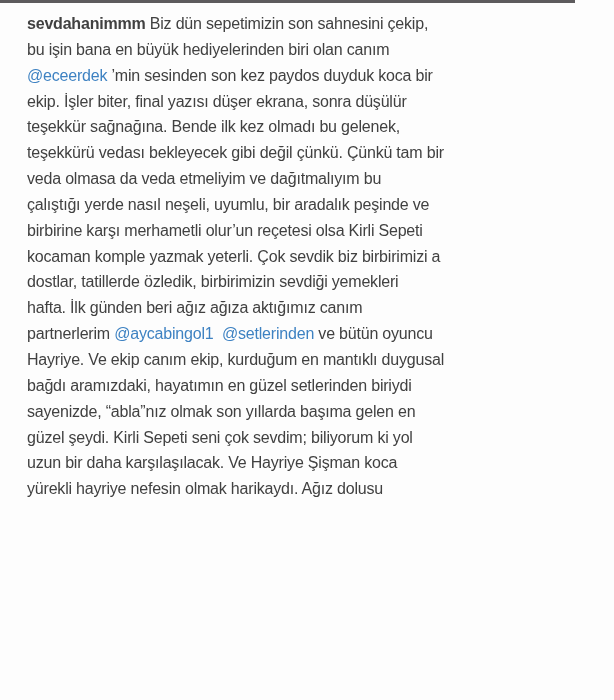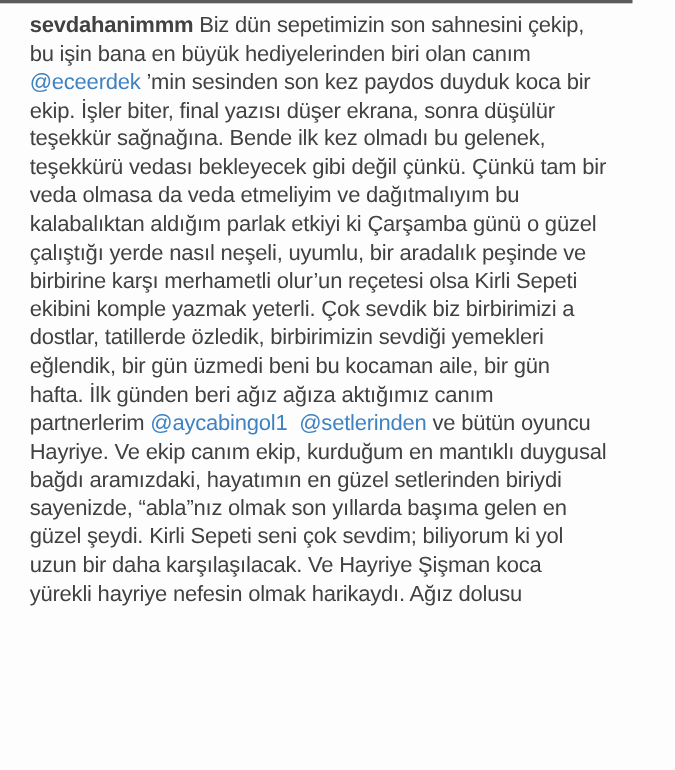--- a/index.html
+++ b/index.html
@@ -20,21 +20,21 @@
     top: 0;
     width: 575px;
     height: 3px;
     background: #5d5b5d;
   }
   .caption {
     position: absolute;
     left: 27px;
     top: 11px;
     width: 580px;
-    font-size: 20px;
+    font-size: 16px;
     line-height: 25.85px;
     letter-spacing: -0.2px;
     color: var(--text-color, #414141);
   }
   .line {
     white-space: pre;
   }
   .author {
     font-weight: 700;
     color: var(--text-color, #414141);
@@ -49,26 +49,24 @@
 <div class="page">
   <div class="top-strip" style="background: rgb(93, 91, 93);"></div>
   <div class="caption" id="caption">
       <div class="line"><span class="author">sevdahanimmm</span><span> Biz dün sepetimizin son sahnesini çekip,</span></div>
       <div class="line"><span>bu işin bana en büyük hediyelerinden biri olan canım</span></div>
       <div class="line"><span class="mention">@eceerdek</span><span> ’min sesinden son kez paydos duyduk koca bir</span></div>
       <div class="line"><span>ekip. İşler biter, final yazısı düşer ekrana, sonra düşülür</span></div>
       <div class="line"><span>teşekkür sağnağına. Bende ilk kez olmadı bu gelenek,</span></div>
       <div class="line"><span>teşekkürü vedası bekleyecek gibi değil çünkü. Çünkü tam bir</span></div>
       <div class="line"><span>veda olmasa da veda etmeliyim ve dağıtmalıyım bu</span></div>
-      <div class="line"><span>kalabalıktan aldığım parlak etkiyi ki Çarşamba günü o güzel</span></div>
       <div class="line"><span>çalıştığı yerde nasıl neşeli, uyumlu, bir aradalık peşinde ve</span></div>
       <div class="line"><span>birbirine karşı merhametli olur’un reçetesi olsa Kirli Sepeti</span></div>
-      <div class="line"><span>ekibini komple yazmak yeterli. Çok sevdik biz birbirimizi a</span></div>
+      <div class="line"><span>kocaman komple yazmak yeterli. Çok sevdik biz birbirimizi a</span></div>
       <div class="line"><span>dostlar, tatillerde özledik, birbirimizin sevdiği yemekleri</span></div>
-      <div class="line"><span>eğlendik, bir gün üzmedi beni bu kocaman aile, bir gün</span></div>
       <div class="line"><span>hafta. İlk günden beri ağız ağıza aktığımız canım</span></div>
       <div class="line"><span>partnerlerim </span><span class="mention">@aycabingol1</span><span>  </span><span class="mention">@setlerinden</span><span> ve bütün oyuncu</span></div>
       <div class="line"><span>Hayriye. Ve ekip canım ekip, kurduğum en mantıklı duygusal</span></div>
       <div class="line"><span>bağdı aramızdaki, hayatımın en güzel setlerinden biriydi</span></div>
       <div class="line"><span>sayenizde, “abla”nız olmak son yıllarda başıma gelen en</span></div>
       <div class="line"><span>güzel şeydi. Kirli Sepeti seni çok sevdim; biliyorum ki yol</span></div>
       <div class="line"><span>uzun bir daha karşılaşılacak. Ve Hayriye Şişman koca</span></div>
       <div class="line"><span>yürekli hayriye nefesin olmak harikaydı. Ağız dolusu</span></div>
     </div>
 </div>

